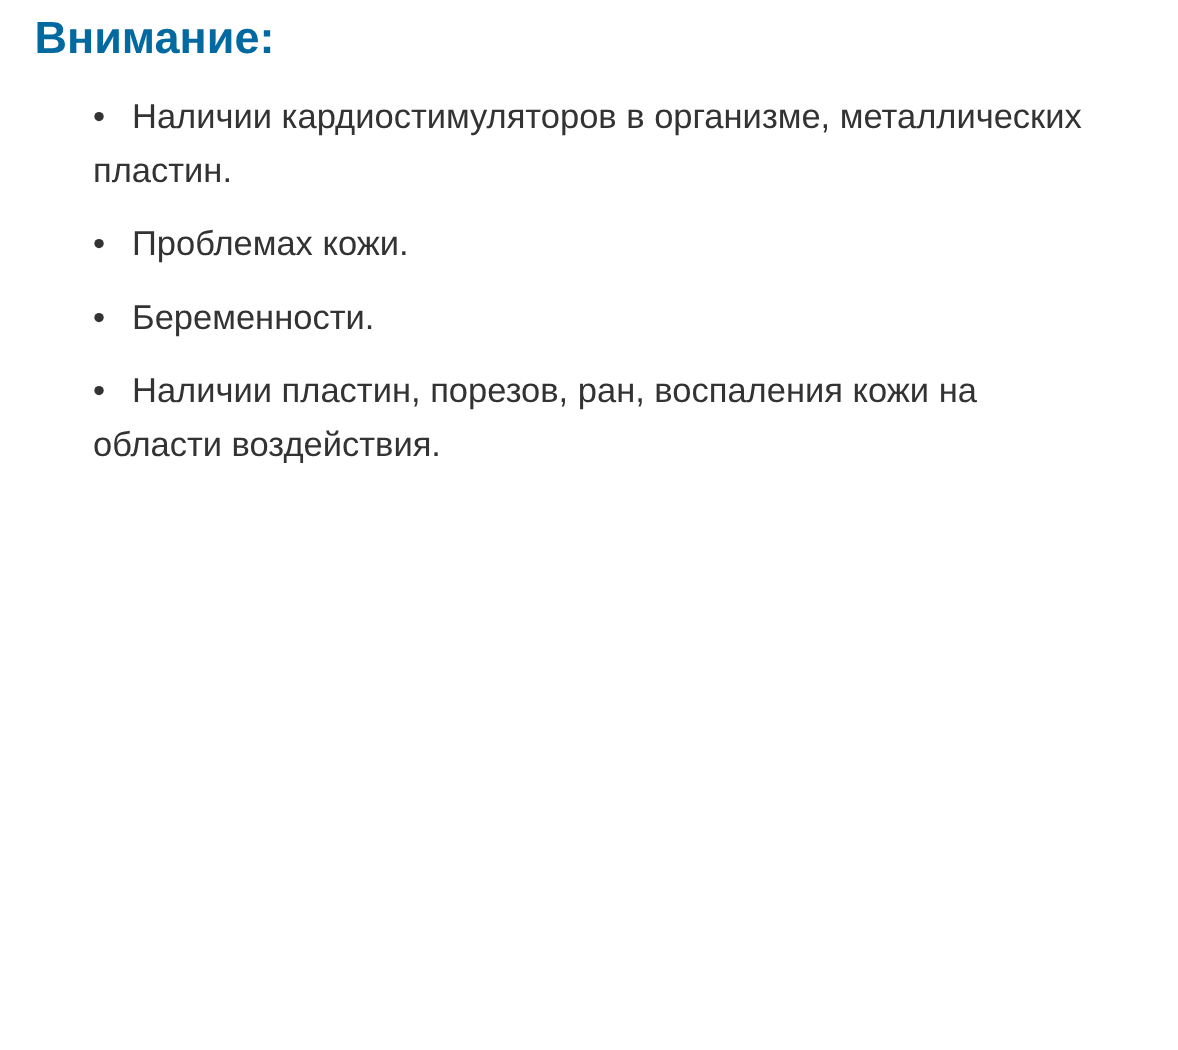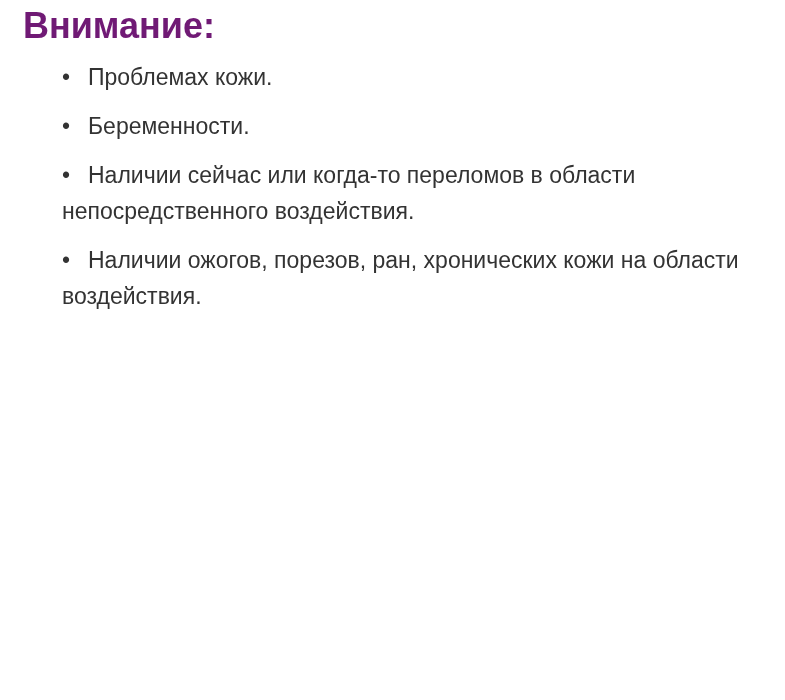--- a/index.html
+++ b/index.html
@@ -15,24 +15,24 @@
       color: #333333;
     }
     .content {
       position: relative;
       padding-left: 23px;
       padding-top: 6px;
     }
     .heading {
       font-family: "Liberation Sans", sans-serif;
       font-weight: bold;
-      font-size: 36px;
+      font-size: 30px;
       line-height: 40px;
       margin: 0;
-      color: #701a75;
+      color: #0369a1;
     }
     .intro {
       font-size: 23px;
       line-height: 30px;
       margin: 39px 0 0 0;
       color: #333333;
     }
     .list {
       list-style: none;
       margin: 13px 0 0 0;
@@ -51,18 +51,18 @@
       font-size: 23px;
       color: #333333;
     }
   </style>
 </head>
 <body>
 
 <div class="content">
   <h1 class="heading">Внимание:</h1>
   <ul class="list">
+    <li><span class="bullet">•</span><span>Наличии кардиостимуляторов в организме, металлических пластин.</span></li>
     <li><span class="bullet">•</span><span>Проблемах кожи.</span></li>
     <li><span class="bullet">•</span><span>Беременности.</span></li>
-    <li><span class="bullet">•</span><span>Наличии сейчас или когда-то переломов в области непосредственного воздействия.</span></li>
-    <li><span class="bullet">•</span><span>Наличии ожогов, порезов, ран, хронических кожи на области воздействия.</span></li>
+    <li><span class="bullet">•</span><span>Наличии пластин, порезов, ран, воспаления кожи на области воздействия.</span></li>
   </ul>
 </div>
 
 </body></html>

